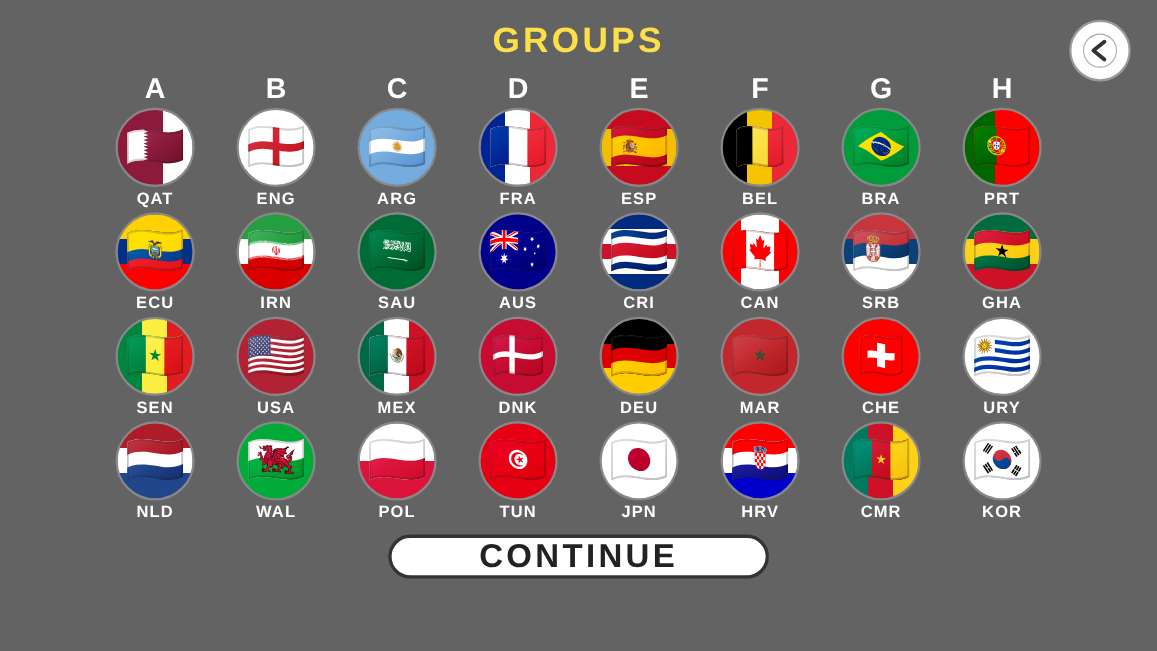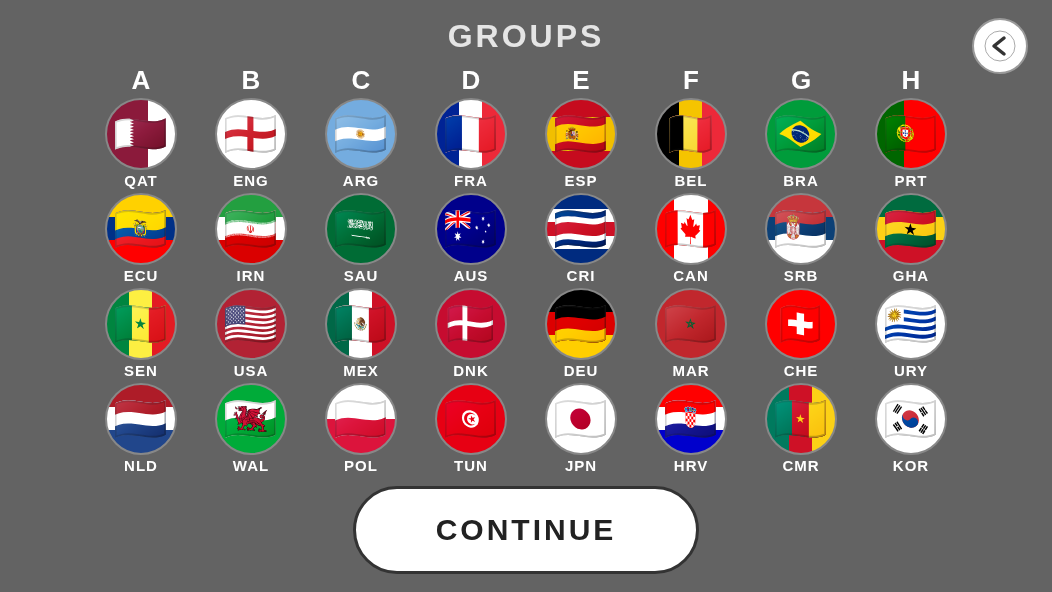--- a/index.html
+++ b/index.html
@@ -10,21 +10,21 @@
       font-family: Arial Black, Arial, sans-serif;
       display: flex;
       flex-direction: column;
       align-items: center;
       justify-content: flex-start;
       overflow: hidden;
       position: relative;
     }
 
     #page-title {
-      color: #e5e5e5;
+      color: #fde047;
       font-size: 32px;
       font-weight: 900;
       letter-spacing: 3px;
       margin-top: 18px;
       margin-bottom: 10px;
     }
 
     .groups-container {
       display: flex;
       flex-direction: column;
@@ -80,21 +80,21 @@
       font-weight: 900;
       margin-top: 2px;
       letter-spacing: 1px;
     }
 
     .continue-btn {
       margin-top: 8px;
       background: white;
       border: 3px solid #333;
       border-radius: 50px;
-      padding: 24px 80px;
+      padding: 0 80px;
       font-size: 30px;
       font-weight: 900;
       letter-spacing: 3px;
       color: #222;
       cursor: pointer;
     }
 
     .back-btn {
       position: absolute;
       top: 18px;

